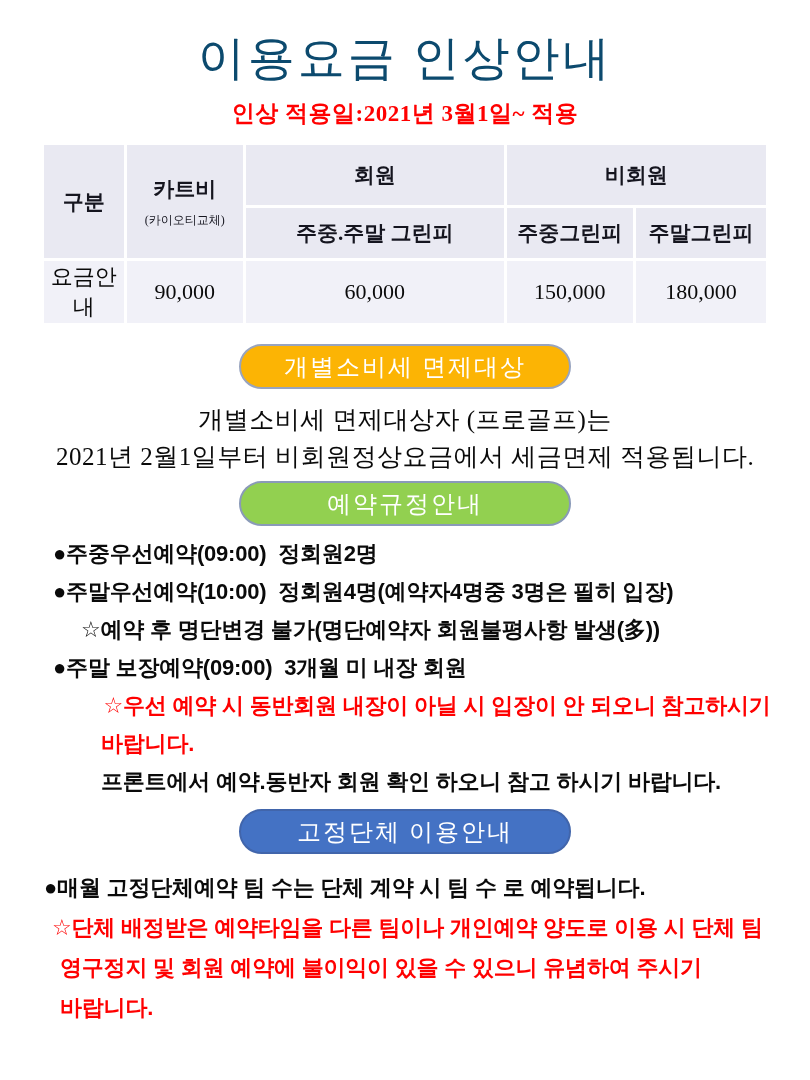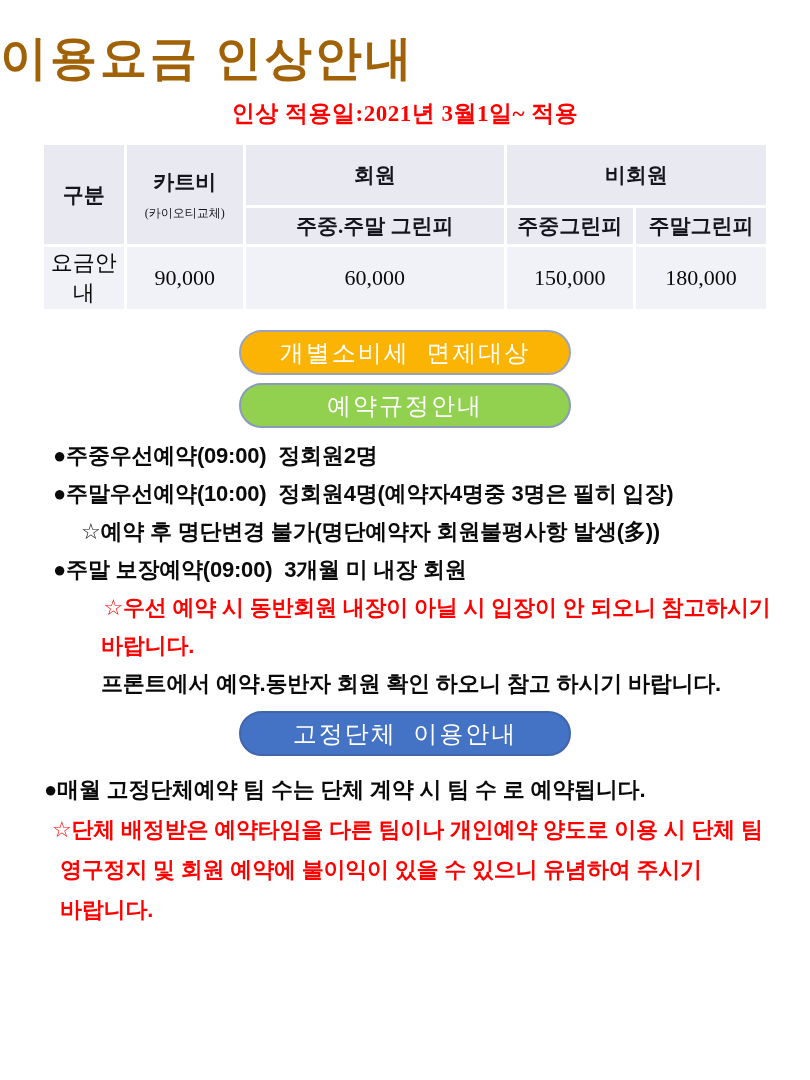--- a/index.html
+++ b/index.html
@@ -14,22 +14,22 @@
   html,body{background:#ffffff;}
   body{
     width:810px;min-height:1080px;margin:0 auto;
     font-family:"Liberation Serif","DejaVu Serif",serif;
     color:#111111;
   }
   .page{width:810px;min-height:1080px;padding-top:28px;overflow:hidden;}
 
   
   .doc-title{
-    text-align:left;font-size:47px;font-weight:700;
-    letter-spacing:3px;line-height:60px;color:#a16207;
+    text-align:center;font-size:47px;font-weight:400;
+    letter-spacing:3px;line-height:60px;color:#0c4a6e;
     font-family:"Liberation Serif","DejaVu Serif",serif;
   }
   .doc-subtitle{
     text-align:center;font-size:23px;font-weight:700;
     color:var(--red-text);margin-top:10px;letter-spacing:0.5px;
   }
 
   
   .fee-table-wrap{padding:0 41px;margin-top:13px;}
   table.fee-table{
@@ -42,31 +42,31 @@
   }
   table.fee-table th{
     background:var(--table-header-bg);
     font-size:21px;font-weight:700;color:#15151f;
   }
   table.fee-table td{
     background:var(--table-row-bg);
     font-size:22px;font-weight:400;color:#0a0a0a;
   }
   .hdr-row1 th{height:60px;}
-  .hdr-row2 th{height:36px;}
+  .hdr-row2 th{height:50px;}
   .data-row td{height:62px;}
   .cart-sub{display:block;font-size:12px;font-weight:400;margin-top:9px;}
   td.row-label{font-weight:700;font-size:21px;}
 
   
   .badge{
     width:332px;height:45px;margin:8px auto;border-radius:23px;
     display:flex;align-items:center;justify-content:center;
     color:#ffffff;font-size:24px;letter-spacing:2px;
-    font-family:Liberation Mono, monospace;
+    font-family:Liberation Serif, serif;
     text-align:center;
   }
   .badge-orange{background:var(--badge-orange);border:2px solid #98a4bf;margin-top:18px;}
   .badge-green{background:var(--badge-green);border:2px solid #8a9ab8;margin-top:6px;}
   .badge-blue{background:var(--badge-blue);border:2px solid #4165ab;margin-top:8px;}
 
   
   .tax-lines{margin-top:12px;}
   .tax-line{
     text-align:center;font-size:25px;line-height:37px;color:#0a0a0a;
@@ -127,20 +127,24 @@
           <td>60,000</td>
           <td>150,000</td>
           <td>180,000</td>
         </tr>
       </tbody>
     </table>
   </div>
 
   <div class="badge badge-orange">개별소비세 면제대상</div>
 
+  <div class="tax-lines">
+    <p class="tax-line">개별소비세 면제대상자 (프로골프)는</p>
+    <p class="tax-line">2021년 2월1일부터 비회원정상요금에서 세금면제 적용됩니다.</p>
+  </div>
 
   <div class="badge badge-green">예약규정안내</div>
 
   <div class="rule-list">
     <p class="rule-item">●주중우선예약(09:00)  정회원2명</p>
     <p class="rule-item">●주말우선예약(10:00)  정회원4명(예약자4명중 3명은 필히 입장)</p>
     <p class="rule-item ml-28">☆예약 후 명단변경 불가(명단예약자 회원불평사항 발생(多))</p>
     <p class="rule-item">●주말 보장예약(09:00)  3개월 미 내장 회원</p>
     <p class="rule-item red ml-24">☆우선 예약 시 동반회원 내장이 아닐 시 입장이 안 되오니 참고하시기</p>
     <p class="rule-item red ml-48">바랍니다.</p>

